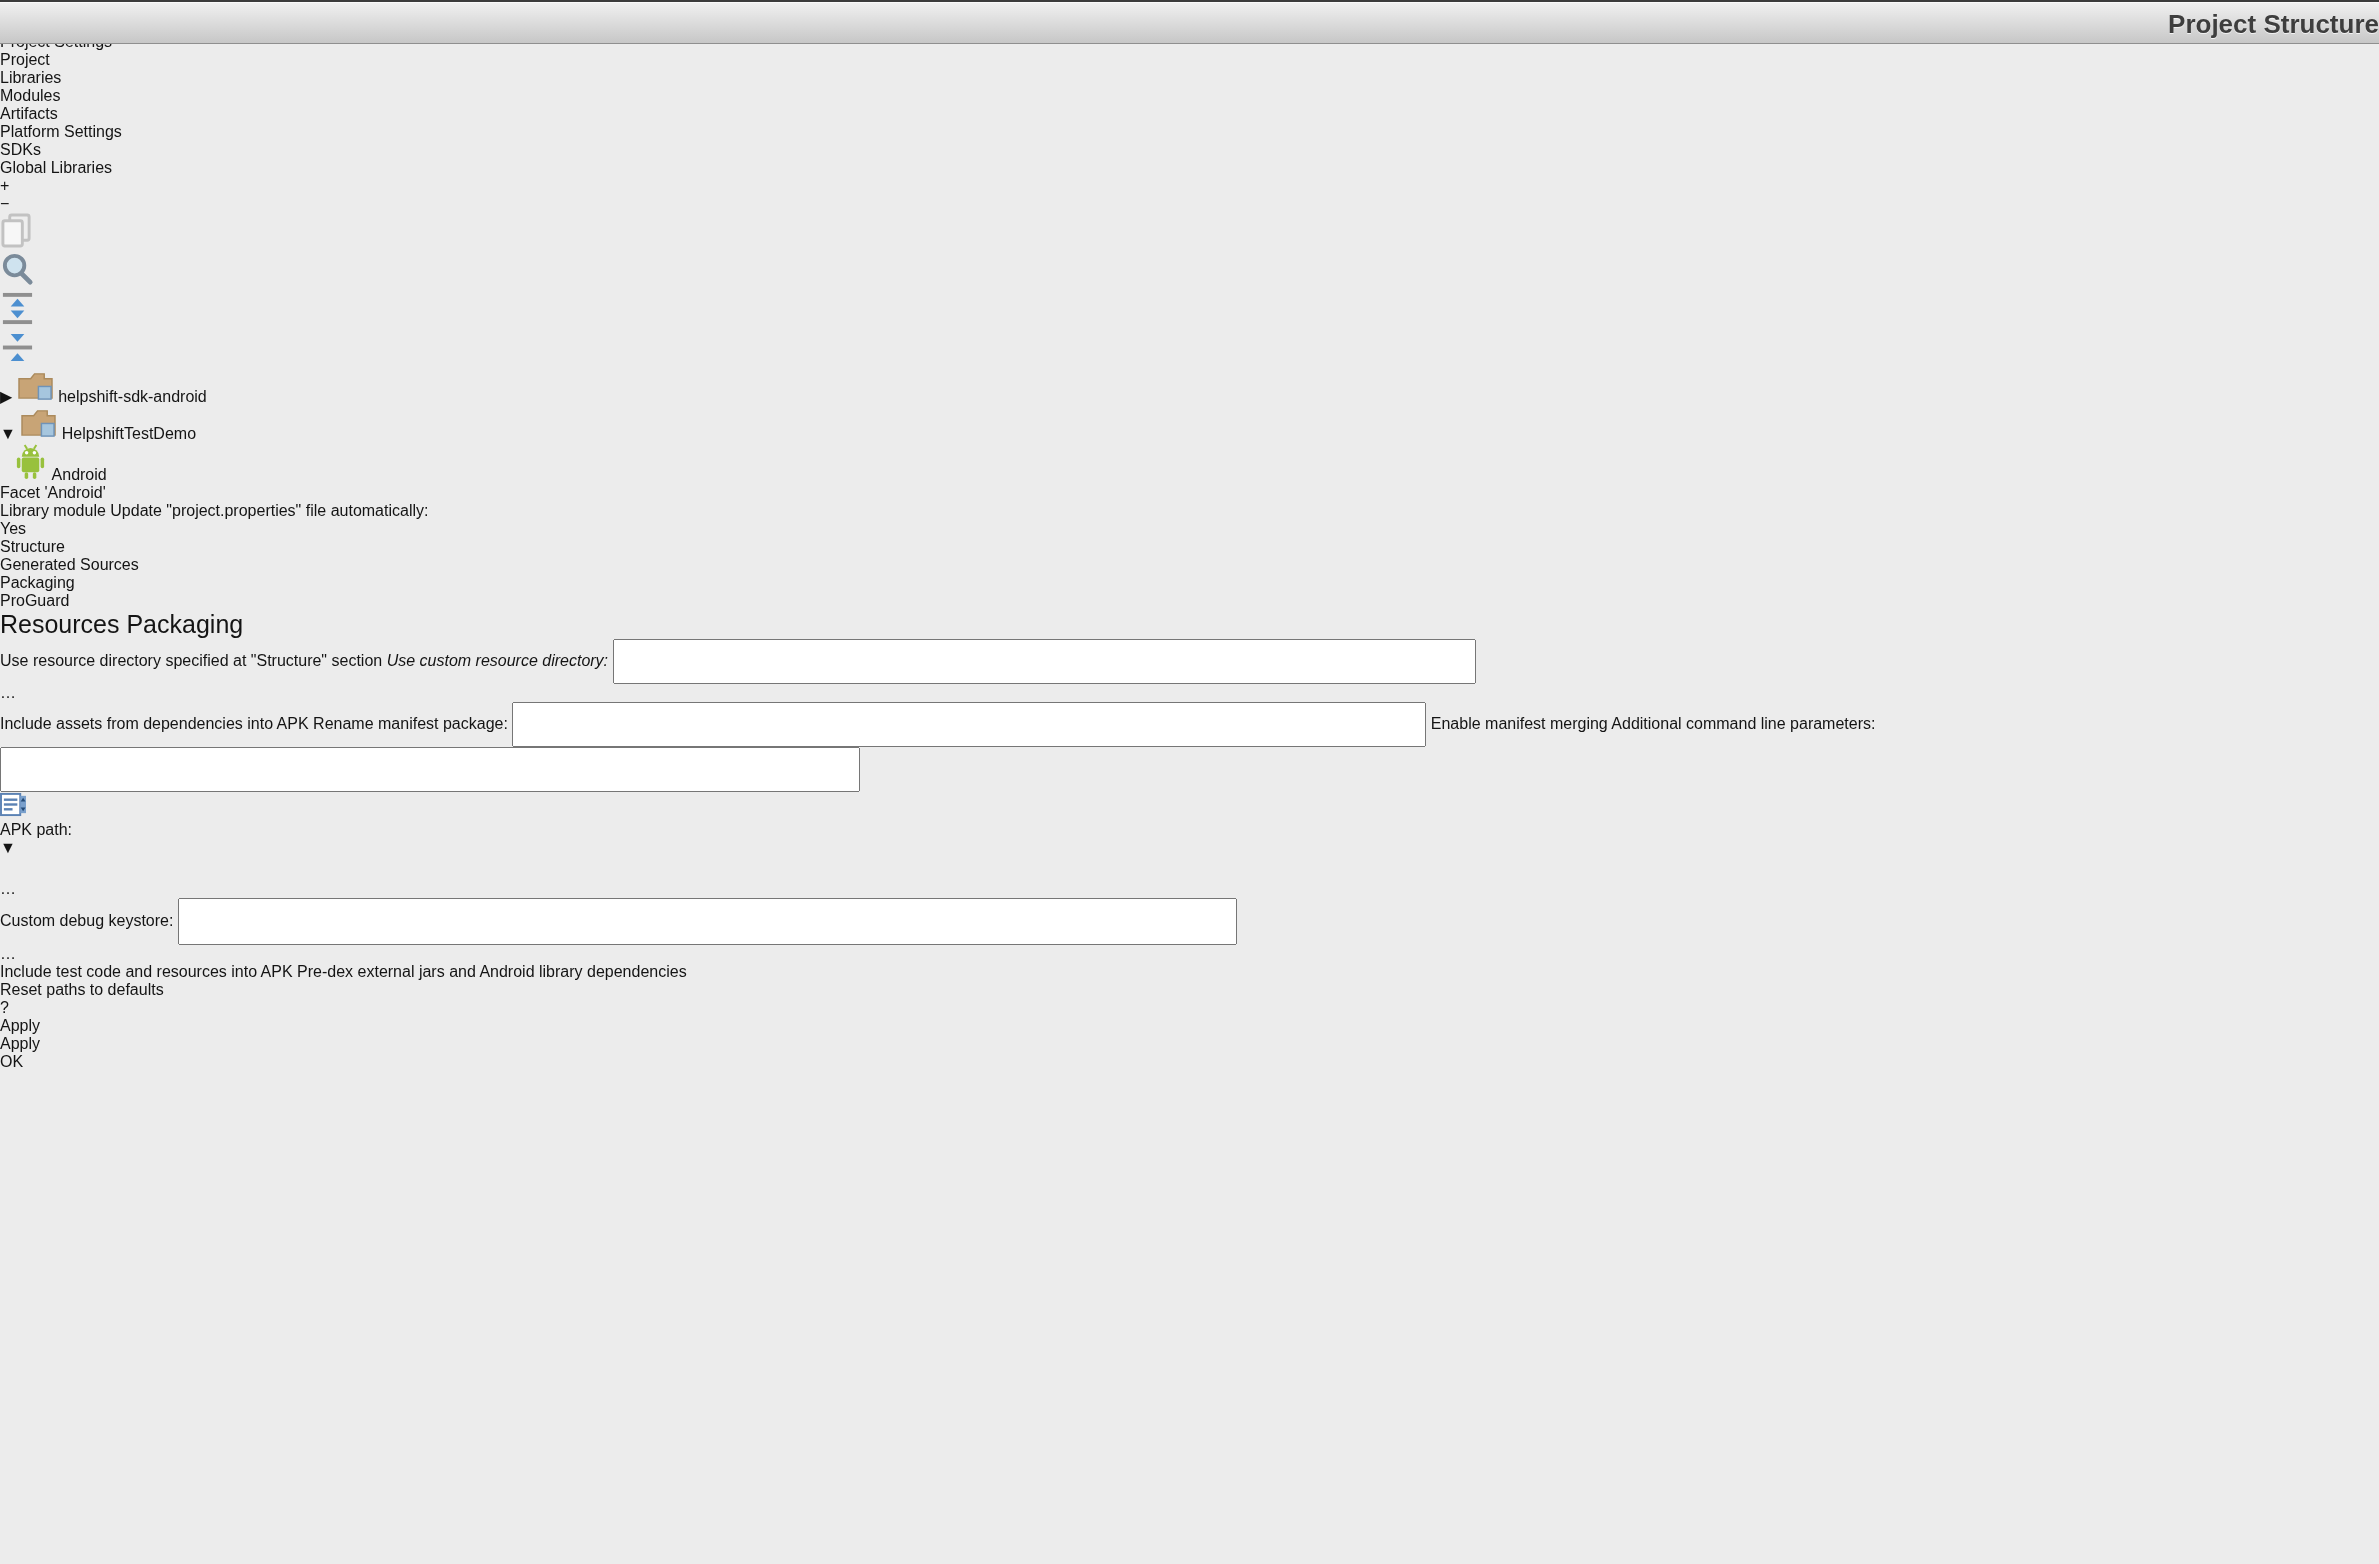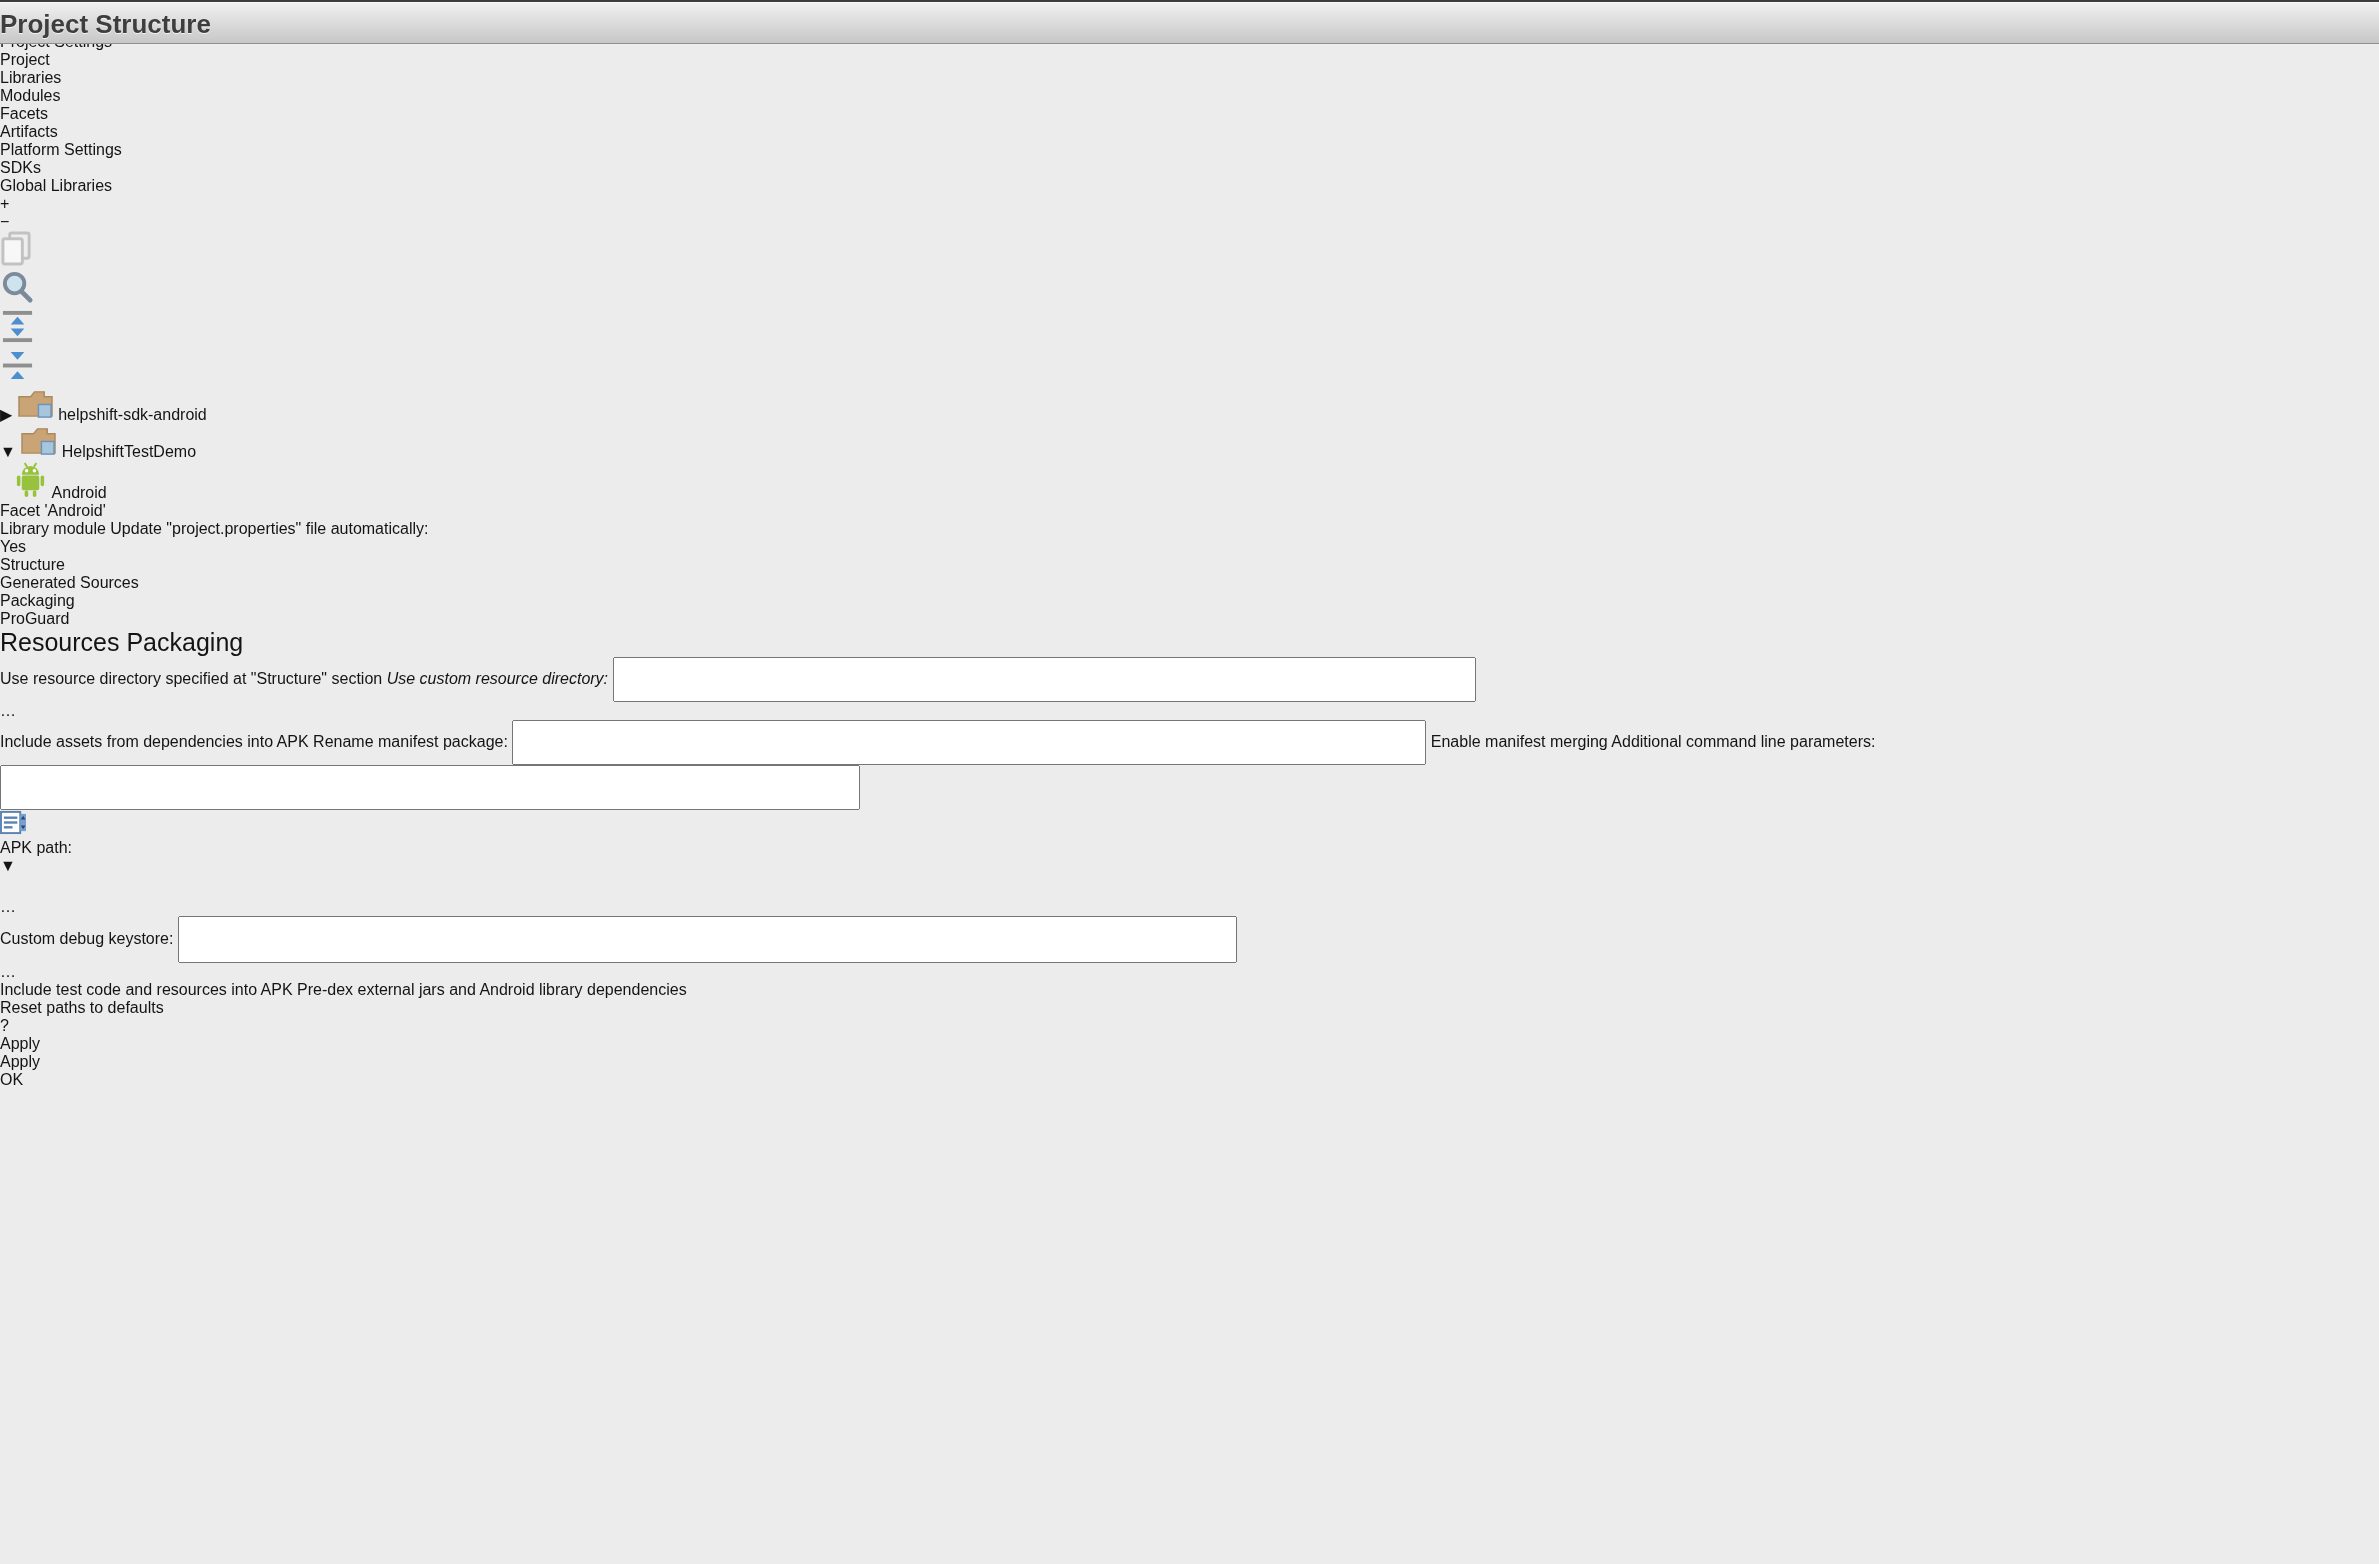--- a/index.html
+++ b/index.html
@@ -4,21 +4,21 @@
 <style>
   html,body{margin:0;padding:0;background:#555;}
   .screen{position:relative;width:2379px;height:1564px;background:#ececec;overflow:hidden;
           font-family:"Liberation Sans",sans-serif;color:#141414;}
   
   .titlebar{position:absolute;left:0;top:0;width:2379px;height:44px;
             background:linear-gradient(#f1f1f1,#c7c7c7);
             border-top:2.9px solid #3c3c3c;border-bottom:1.9px solid #8f8f8f;
             box-shadow:inset 0 1px 0 #fafafa;box-sizing:border-box;}
   .win-title{position:absolute;left:0;top:0;width:100%;height:44px;line-height:44px;
-             text-align:left;font-size:26px;font-weight:bold;color:#3e3e3e;
+             text-align:right;font-size:26px;font-weight:bold;color:#3e3e3e;
              text-shadow:0 1px 0 #f2f2f2;}
   .light{position:absolute;top:9.7px;width:23px;height:23px;border-radius:50%;box-sizing:border-box;}
   .light.red{left:18.4px;background:radial-gradient(circle at 50% 32%,#f achieving;background:radial-gradient(circle at 50% 32%,#f59a93,#df4f49 60%,#b03c37);border:1px solid #9d3b36;}
   .light.silver{left:56px;background:radial-gradient(circle at 50% 32%,#ffffff,#d8d8d8 65%,#bcbcbc);border:1px solid #a2a2a2;}
   .light.green{left:94px;background:radial-gradient(circle at 50% 32%,#c8e9a1,#82c64c 60%,#5f9e37);border:1px solid #6c9a42;}
   
   .edge-left{position:absolute;left:0;top:44px;width:7.8px;height:1521px;background:linear-gradient(#454545,#2f2f2f);}
   .speck{position:absolute;width:7.8px;height:11.6px;}
   .edge-right{position:absolute;left:2374px;top:44px;width:5.8px;height:1521px;background:#6f6f6f;}
   
@@ -139,21 +139,20 @@
   </svg>
 
   
   <div class="panel left-panel">
     <div class="sec-head" style="top:7.8px;">
       <span class="line"></span><span>Project Settings</span><span class="line"></span>
     </div>
     <div class="nav-item" style="top:35px;">Project</div>
     <div class="nav-item" style="top:113px;">Libraries</div>
     <div class="nav-item sel" style="top:74px;">Modules</div>
-    <div class="nav-item" style="top:151px;">Facets</div>
     <div class="nav-item" style="top:190px;">Artifacts</div>
     <div class="sec-head" style="top:236px;">
       <span class="line"></span><span>Platform Settings</span><span class="line"></span>
     </div>
     <div class="nav-item" style="top:265px;">SDKs</div>
     <div class="nav-item" style="top:304px;">Global Libraries</div>
   </div>
 
   
   <div class="tbtn" style="left:408px;width:35px;"><span class="pm">+</span></div>

